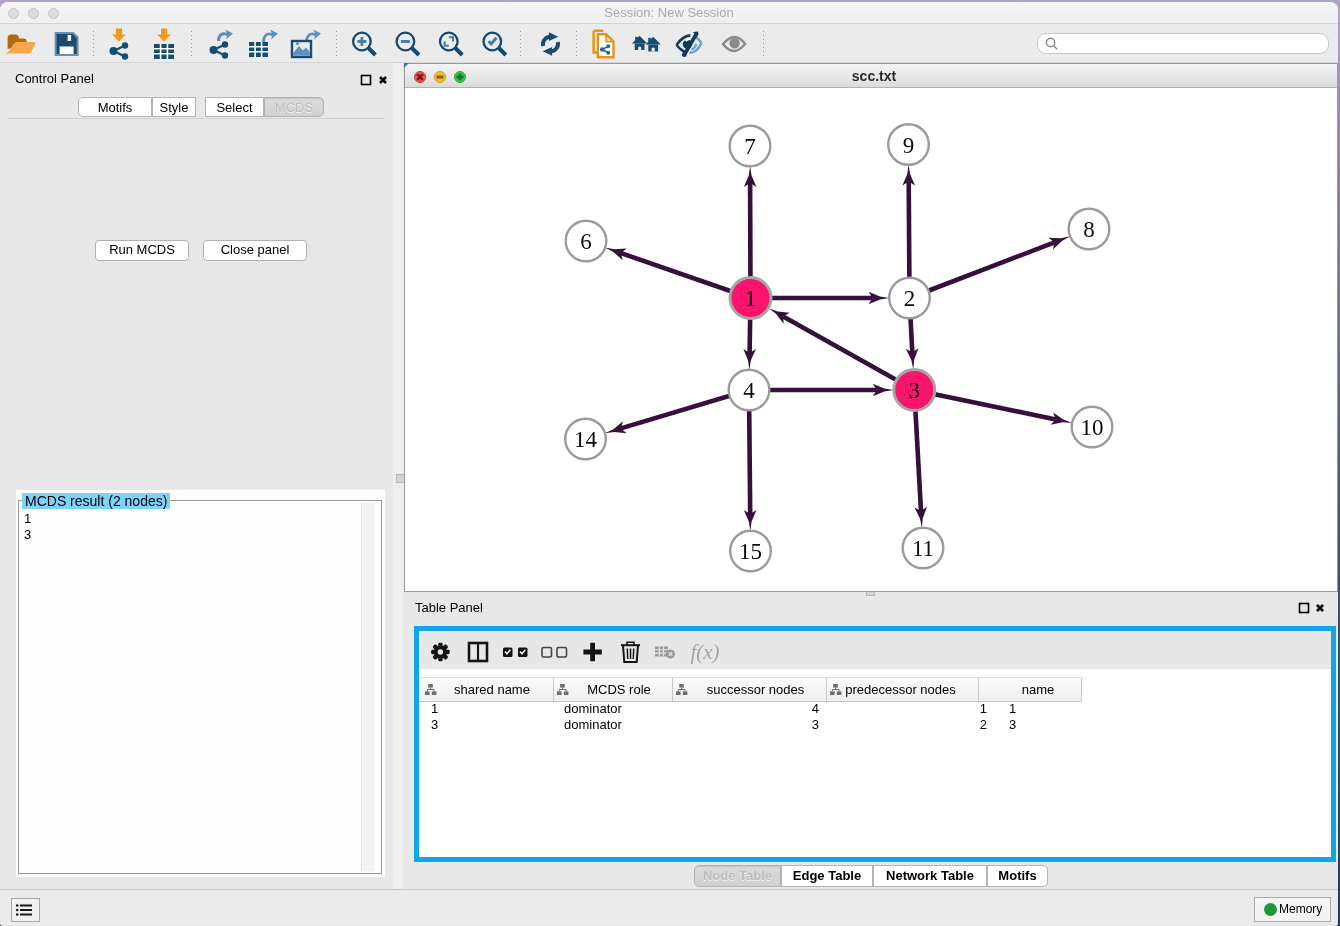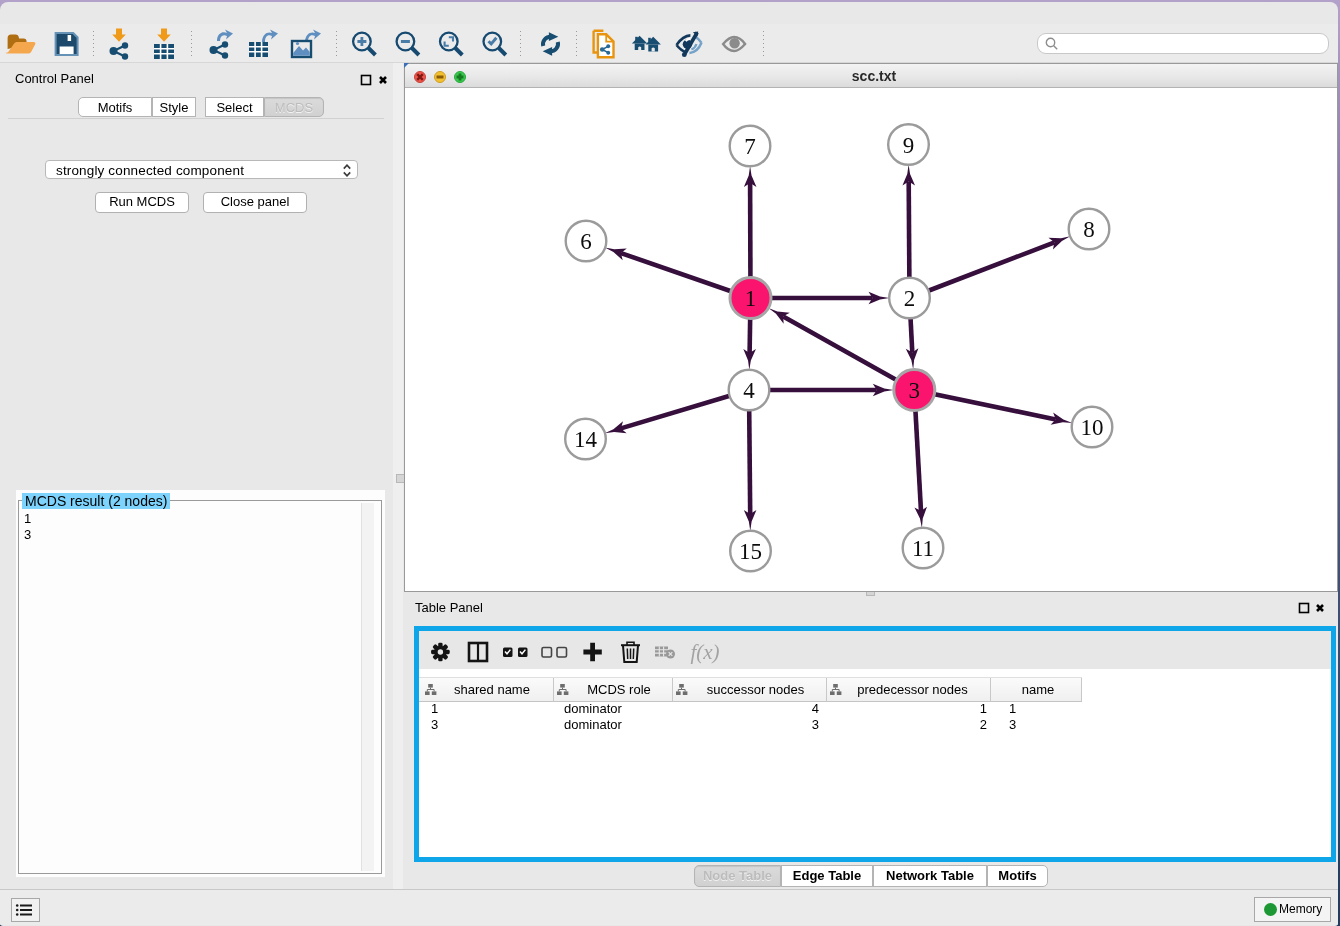--- a/index.html
+++ b/index.html
@@ -29,21 +29,21 @@
       border:1px solid #b5b4b5;font-size:13px;color:#000;text-align:center;line-height:19px;}
   .tabsel{background:linear-gradient(180deg,#dcdbdc,#d2d1d2);color:#bdbcbd;
       text-shadow:0 1px 0 #f2f2f2;box-shadow:inset 0 1px 1px rgba(0,0,0,0.10);}
   .cp-content{position:absolute;left:8px;top:116px;width:376px;height:760px;
       background:#e9e8e9;border-top:1px solid #d2d1d2;}
   .combo{position:absolute;left:45px;top:158px;width:313px;height:19px;background:#fff;
       border:1px solid #b9b8b9;border-radius:4px;font-size:13.5px;letter-spacing:0.15px;line-height:19px;
       padding-left:10px;box-sizing:border-box;color:#000;}
   .btn{position:absolute;height:21px;background:#fff;border:1px solid #b2b1b2;
       border-radius:4px;font-size:13px;text-align:center;line-height:17px;color:#000;
-      box-sizing:border-box;}
+      box-sizing:border-box;margin-top:48px;}
   .resultbox{position:absolute;left:16px;top:488px;width:369px;height:387px;background:#fdfdfd;}
   .fieldset{position:absolute;left:2px;top:10px;right:3px;bottom:3px;border:1px solid #9b9a9b;}
   .fieldlabel{position:absolute;left:3px;top:-8px;background:#7dd3fc;padding:0 3px;
       font-size:14px;color:#000;}
   .scrolltrack{position:absolute;right:8px;top:12px;width:12px;bottom:6px;
       background:#f4f3f4;border-left:1px solid #e2e1e2;}
   
   .sccwin{position:absolute;left:404px;top:61px;width:934px;height:529px;
       background:#fff;border:1px solid #9a999a;box-sizing:border-box;}
   .scctitle{position:absolute;left:0;top:0;width:100%;height:24px;
@@ -67,20 +67,26 @@
   .btab{position:absolute;top:863px;height:22px;background:#fff;border:1px solid #b5b4b5;
       box-sizing:border-box;font-size:13px;font-weight:bold;text-align:center;line-height:19px;color:#000;}
   
   .statusbar{position:absolute;left:0;top:887px;width:100%;height:35px;
       background:#ecebec;border-top:1px solid #c9c8c9;}
 </style>
 </head>
 <body>
 <div class="win">
 
+  <div class="titlebar">
+    <div class="tl" style="left:8px;"></div>
+    <div class="tl" style="left:28px;"></div>
+    <div class="tl" style="left:48px;"></div>
+    <div class="wtitle">Session: New Session</div>
+  </div>
 
   <div class="toolbar" id="toolbar">
     <div class="sep" style="left:93px;"></div>
     <div class="sep" style="left:191px;"></div>
     <div class="sep" style="left:336px;"></div>
     <div class="sep" style="left:520px;"></div>
     <div class="sep" style="left:576px;"></div>
     <div class="sep" style="left:763px;"></div>
     <div class="searchbox">
       <svg width="16" height="16" style="position:absolute;left:6px;top:2px" viewBox="0 0 16 16">
@@ -225,25 +231,20 @@
   <div class="cp-title">Control Panel</div>
   <svg class="abs" style="left:360px;top:72px" width="32" height="12" viewBox="0 0 32 12">
     <rect x="1.5" y="1.5" width="9" height="9" fill="none" stroke="#000" stroke-width="1.6"></rect>
     <path d="M20 2 L26 8 M26 2 L20 8" stroke="#000" stroke-width="2.6" transform="translate(0,1)"></path>
   </svg>
   <div class="tabbar" style="left:78px;top:95px;width:74px;border-radius:5px 0 0 5px;">Motifs</div>
   <div class="tabbar" style="left:152px;top:95px;width:44px;">Style</div>
   <div class="tabbar" style="left:205px;top:95px;width:59px;">Select</div>
   <div class="tabbar tabsel" style="left:264px;top:95px;width:60px;border-radius:0 5px 5px 0;">MCDS</div>
   <div class="cp-content"></div>
-  <div class="combo">strongly connected component
-    <svg width="10" height="13" style="position:absolute;right:5px;top:3px" viewBox="0 0 10 13">
-      <path d="M1.8 4.6 L5 1.2 L8.2 4.6 M1.8 8.4 L5 11.8 L8.2 8.4" fill="none" stroke="#3c3c3c" stroke-width="1.7"></path>
-    </svg>
-  </div>
   <div class="btn" style="left:95px;top:190px;width:94px;">Run MCDS</div>
   <div class="btn" style="left:203px;top:190px;width:104px;">Close panel</div>
   <div class="resultbox">
     <div class="fieldset">
       <div class="fieldlabel">MCDS result (2 nodes)</div>
       <div style="position:absolute;left:5px;top:10px;font-size:13px;line-height:15.5px;color:#000;">1<br>3</div>
       <div class="scrolltrack" style="right:7px;top:2px;bottom:2px;"></div>
     </div>
   </div>
 
@@ -385,21 +386,21 @@
         <circle cx="5.5" cy="2" r="4.5" fill="#9a999a"></circle>
         <path d="M3.7,0.2 L7.3,3.8 M7.3,0.2 L3.7,3.8" stroke="#e8e7e8" stroke-width="1.2"></path>
       </g>
 
       <text x="286" y="28" text-anchor="middle" font-family="'Liberation Serif',serif" font-style="italic" font-size="21" fill="#a4a3a4">f(x)</text>
     </svg>
     <div class="thead">
       <div class="hcell" style="left:0;width:135px;">shared name</div>
       <div class="hcell" style="left:135px;width:119px;">MCDS role</div>
       <div class="hcell" style="left:254px;width:154px;">successor nodes</div>
-      <div class="hcell" style="left:404px;width:168px;">predecessor nodes</div>
+      <div class="hcell" style="left:392px;width:168px;">predecessor nodes</div>
       <div class="hcell" style="left:576px;width:87px;border-right:1px solid #c9c8c9;padding-left:0;">name</div>
       <svg width="663" height="23" style="position:absolute;left:0;top:0">
         <g fill="#6e6d6e">
           <g transform="translate(6,6)">
               <rect x="3.2" y="0" width="4.6" height="3.6"></rect>
               <rect x="0" y="7.4" width="4.6" height="3.6"></rect>
               <rect x="6.8" y="7.4" width="4.6" height="3.6"></rect>
               <path d="M5.5,3.6 L5.5,5.5 M2.3,7.4 L2.3,5.5 L9.1,5.5 L9.1,7.4" stroke="#6e6d6e" fill="none" stroke-width="1"></path>
             </g>
           <g transform="translate(138,6)">

